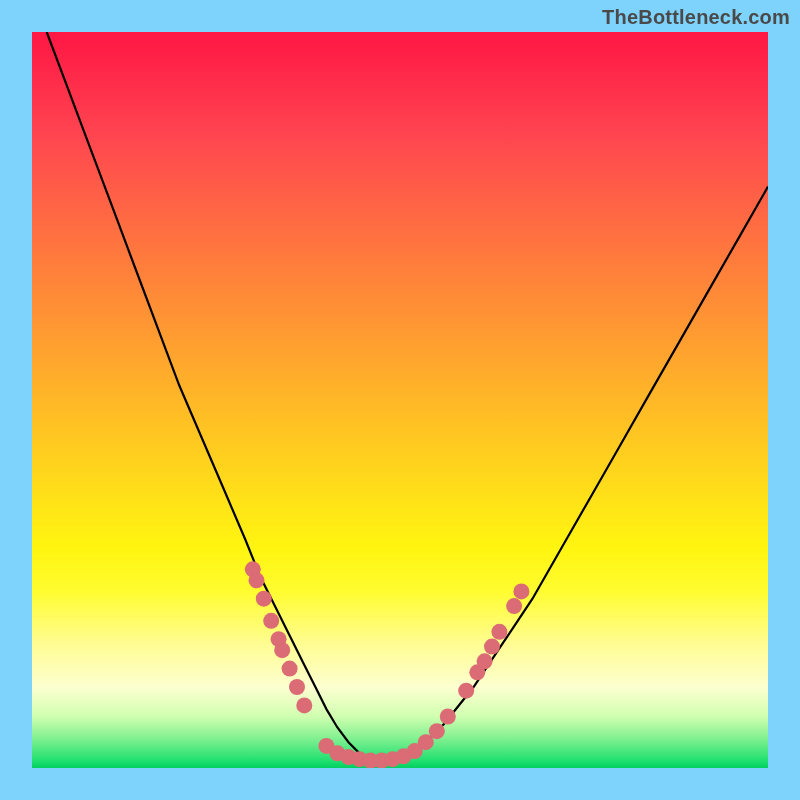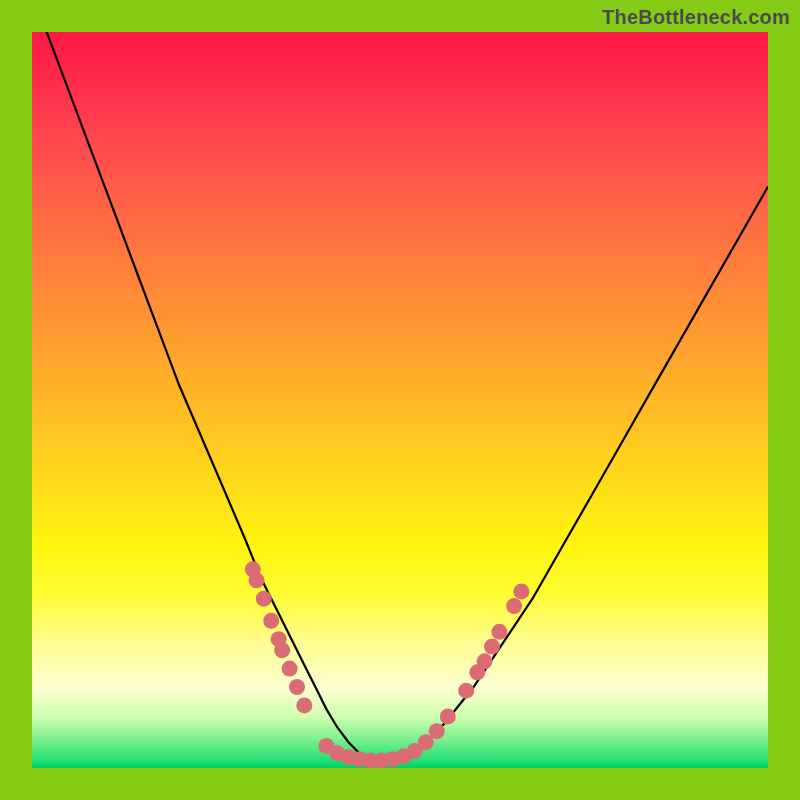--- a/index.html
+++ b/index.html
@@ -7,21 +7,21 @@
     padding: 0;
     width: 800px;
     height: 800px;
     background: #000;
     overflow: hidden;
   }
   .chart-container {
     position: relative;
     width: 800px;
     height: 800px;
-    background: #84cc16;
+    background: #7dd3fc;
   }
   .plot-area {
     position: absolute;
     left: 32px;
     top: 32px;
     width: 736px;
     height: 736px;
     background: linear-gradient(to bottom,
       #ff1744 0%,
       #ff2d4a 7%,

